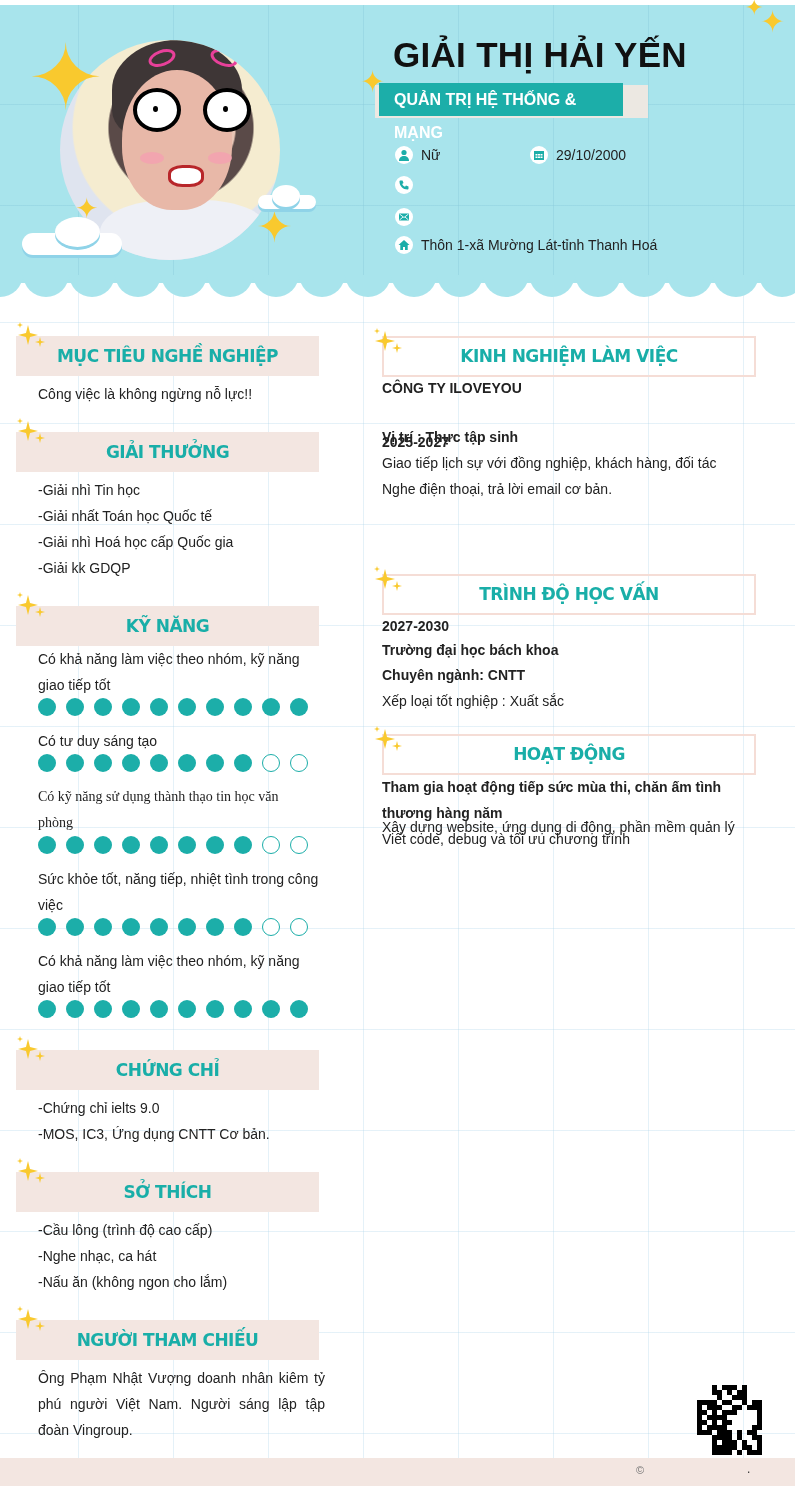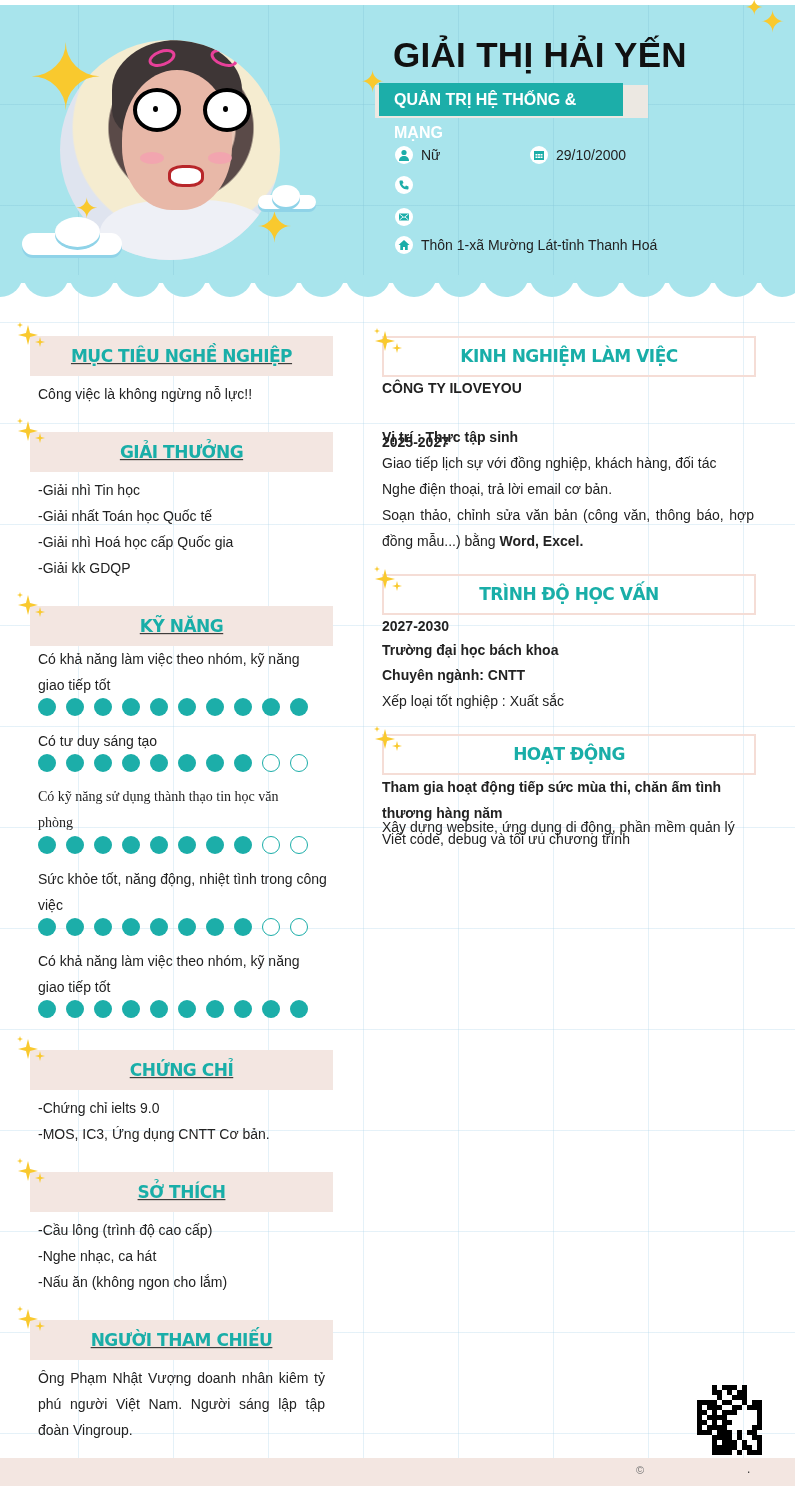--- a/index.html
+++ b/index.html
@@ -26,21 +26,21 @@
   .avatar .blush{position:absolute;top:112px;width:24px;height:12px;border-radius:50%;background:#f4a0b0;opacity:.8;}
   .avatar .mouth{position:absolute;left:108px;top:125px;width:30px;height:16px;border-radius:40%;background:#fff;border:3px solid #b8262a;}
   .avatar .clip{position:absolute;top:10px;width:22px;height:10px;border:3px solid #e8409a;border-radius:50%;}
   .star{position:absolute;color:#f9c92e;line-height:1;}
   .cloud{position:absolute;background:#fff;border-radius:20px;box-shadow:0 3px 0 #8fd3e8;}
   .name{position:absolute;left:393px;top:30px;font-size:35px;font-weight:bold;color:#111;letter-spacing:0.3px;white-space:nowrap;}
   .title-bar{position:absolute;left:375px;top:80px;width:273px;height:33px;background:#ece8e2;}
   .title-bar .inner{position:absolute;left:4px;top:-2px;width:244px;height:33px;background:#1caea9;color:#fff;font-weight:bold;font-size:16px;line-height:33px;padding-left:15px;box-sizing:border-box;}
   .info{position:absolute;display:flex;align-items:center;font-size:14px;color:#222;white-space:nowrap;}
   .info .ic{width:18px;height:18px;border-radius:50%;background:#fff;display:flex;align-items:center;justify-content:center;margin-right:8px;}
-  .sec-left{position:absolute;left:30px;width:303px;height:40px;background:#f3e6e1;text-decoration:underline;}
+  .sec-left{position:absolute;left:16px;width:303px;height:40px;background:#f3e6e1;}
   .sec-right{position:absolute;left:382px;width:370px;height:37px;border:2px solid #f5ddd6;background:transparent;}
   .sec-title{width:100%;text-align:center;font-weight:900;color:#19aea8;font-size:17px;line-height:40px;letter-spacing:-0.5px;font-family:"DejaVu Sans",sans-serif;transform:scaleY(1.02);}
   .sec-right .sec-title{line-height:37px;}
   .sparkle{position:absolute;width:34px;height:34px;}
   .txt{position:absolute;font-size:14px;line-height:26px;color:#222;}
   .txt .b{font-weight:bold;}
   .just{text-align:justify;}
   .dots{position:absolute;left:38px;display:flex;gap:10px;}
   .dot{width:18px;height:18px;border-radius:50%;box-sizing:border-box;}
   .dot.on{background:#1caea9;}
@@ -221,21 +221,21 @@
       <span class="dot on"></span>
       <span class="dot on"></span>
       <span class="dot on"></span>
       <span class="dot on"></span>
       <span class="dot on"></span>
       <span class="dot on"></span>
       <span class="dot off"></span>
       <span class="dot off"></span>
   </div>
 
-  <div class="txt" style="left:38px;top:861px;width:290px;">Sức khỏe tốt, năng động, nhiệt tình trong công việc</div>
+  <div class="txt" style="left:38px;top:861px;width:290px;">Sức khỏe tốt, năng tiếp, nhiệt tình trong công việc</div>
   <div class="dots" style="top:913px;">
     <span class="dot on"></span>
       <span class="dot on"></span>
       <span class="dot on"></span>
       <span class="dot on"></span>
       <span class="dot on"></span>
       <span class="dot on"></span>
       <span class="dot on"></span>
       <span class="dot on"></span>
       <span class="dot off"></span>
@@ -295,21 +295,20 @@
   <svg class="sparkle" style="left:372px;top:322px;" viewBox="0 0 34 34">
       <path d="M13 4l2 8 8 2-8 2-2 8-2-8-8-2 8-2z" fill="#f9c92e"></path>
       <path d="M25 16l1 4 4 1-4 1-1 4-1-4-4-1 4-1z" fill="#f9c92e"></path>
       <path d="M5 1l.7 2.3L8 4l-2.3.7L5 7l-.7-2.3L2 4l2.3-.7z" fill="#f9c92e"></path>
     </svg>
   <div class="txt" style="left:382px;top:370px;"><span class="b">CÔNG TY ILOVEYOU</span></div>
   <div class="txt" style="left:382px;top:394px;margin-top:30px;"><span class="b">2025-2027</span></div>
   <div class="txt" style="left:382px;top:419px;"><span class="b">Vị trí : Thực tập sinh</span></div>
   <div class="txt" style="left:382px;top:471px;">Nghe điện thoại, trả lời email cơ bản.</div>
   <div class="txt" style="left:382px;top:445px;">Giao tiếp lịch sự với đồng nghiệp, khách hàng, đối tác</div>
-  <div class="txt just" style="left:382px;top:497px;width:372px;"><span>Soạn thảo, chỉnh sửa văn bản (công văn, thông báo, hợp đồng mẫu...) bằng </span><span class="b">Word, Excel.</span></div>
 
   <div class="sec-right" style="top:569px;">
     <div class="sec-title">TRÌNH ĐỘ HỌC VẤN</div>
   </div>
   <svg class="sparkle" style="left:372px;top:560px;" viewBox="0 0 34 34">
       <path d="M13 4l2 8 8 2-8 2-2 8-2-8-8-2 8-2z" fill="#f9c92e"></path>
       <path d="M25 16l1 4 4 1-4 1-1 4-1-4-4-1 4-1z" fill="#f9c92e"></path>
       <path d="M5 1l.7 2.3L8 4l-2.3.7L5 7l-.7-2.3L2 4l2.3-.7z" fill="#f9c92e"></path>
     </svg>
   <div class="txt" style="left:382px;top:608px;"><span class="b">2027-2030</span></div>

